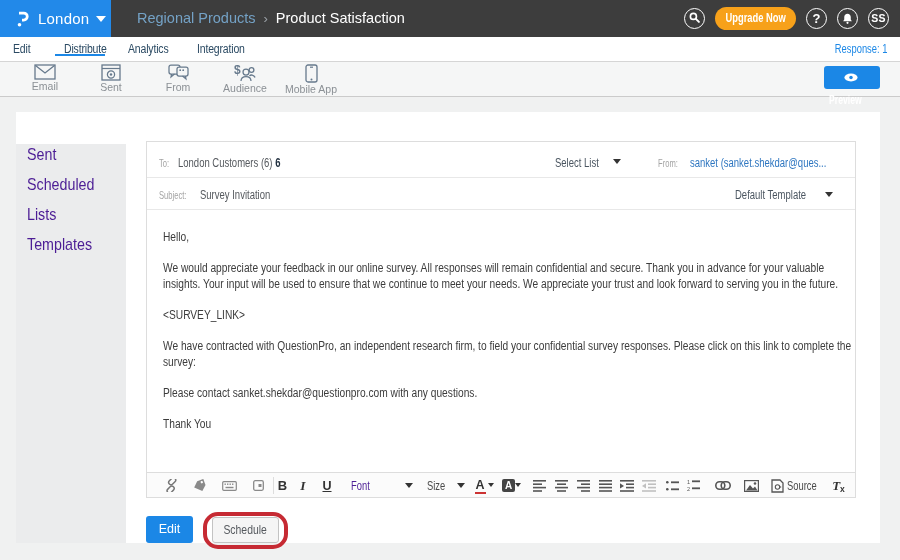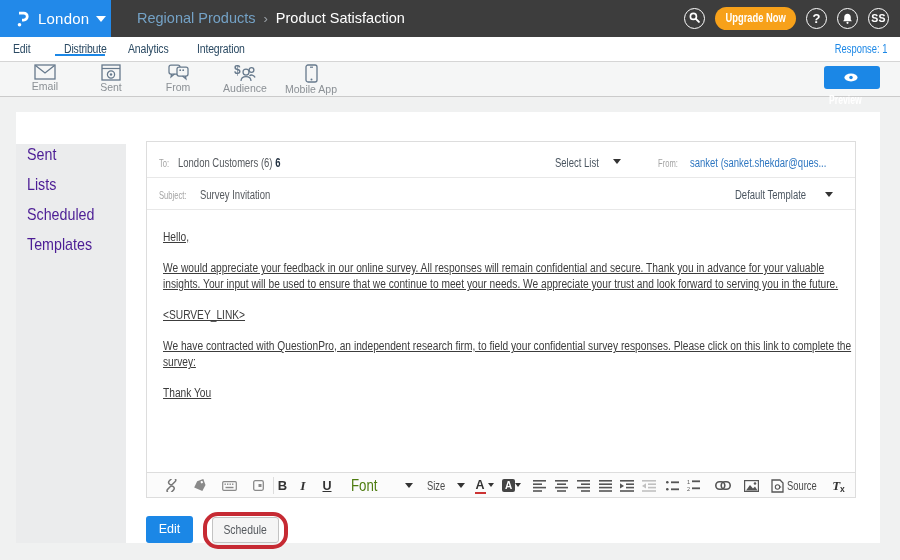--- a/index.html
+++ b/index.html
@@ -45,21 +45,21 @@
 .bl { white-space:nowrap; transform:scaleX(.85); transform-origin:0 50%; }
 
 #panel { position:absolute; left:130px; top:29px; width:710px; height:357px; border:1px solid #ddd; background:#fff; }
 .prow { position:relative; border-bottom:1px solid #e8e8e8; font-size:12.5px; color:#55595e; }
 .plabel { color:#a3a3a3; font-size:11.5px; }
 #torow { height:36px; line-height:43px; }
 #subjrow { height:32px; line-height:35px; }
 .dd { color:#4a5560; }
 .dcaret { display:inline-block; width:0; height:0; border-left:4.5px solid transparent; border-right:4.5px solid transparent; border-top:5.5px solid #333; vertical-align:1px; }
 #frm { color:#2e76c0; }
-#body { position:absolute; left:0; top:69px; width:708px; height:263px; padding:18px 16px 0 16px; font-size:12px; color:#3c3c3c; line-height:16px;text-decoration:underline; }
+#body { position:absolute; left:0; top:69px; width:708px; height:263px; padding:18px 16px 0 16px; font-size:12px; color:#3c3c3c; line-height:16px; }
 #body .para { margin:0 0 15px 0; }
 #etoolbar { position:absolute; left:0; bottom:0; width:708px; height:25px; background:#fbfbfb; border-top:1px solid #ddd; }
 .ei { position:absolute; top:0; height:25px; display:flex; align-items:center; justify-content:center; }
 
 #sendbtn { position:absolute; left:130px; top:404px; width:47px; height:27px; background:#1b87e6; border-radius:3px; color:#fff; font-size:12.5px; font-weight:500; text-align:center; line-height:27px; }
 #redring { position:absolute; left:187px; top:400px; width:85px; height:37px; border:4px solid #c62a33; border-radius:15px; }
 #schedbtn { position:absolute; left:196px; top:405px; width:67px; height:26px; background:#f5f5f5; border:1px solid #c3c3c3; border-radius:3px; color:#55595e; font-size:13px; text-align:center; line-height:24px; }
 </style>
 </head>
 <body>
@@ -150,22 +150,22 @@
   <div id="previewbtn">
     <svg width="14" height="9" viewBox="0 0 16 10" style="vertical-align:-1px;margin-right:3px">
       <ellipse cx="8" cy="5" rx="7.5" ry="4.5" fill="#fff"></ellipse>
       <circle cx="8" cy="5" r="2" fill="#1b87e6"></circle>
     </svg><span style="display:inline-block;transform:scaleX(.72);transform-origin:0 50%;margin-left:-1px">Preview</span></div>
 </div>
 
 <div id="card">
   <div id="nav">
     <div><span class="sx84">Sent</span></div>
+    <div><span class="sx84">Scheduled</span></div>
     <div><span class="sx84">Lists</span></div>
-    <div><span class="sx84">Scheduled</span></div>
     <div><span class="sx84">Templates</span></div>
   </div>
 
   <div id="panel">
     <div class="prow" id="torow">
       <span class="plabel csl" style="position:absolute;left:12px">To:</span>
       <span class="cs" style="position:absolute;left:31px">London Customers (6) <b style="color:#1f2d3d">6</b></span>
       <span class="dd cs" style="position:absolute;left:408px">Select List</span>
       <span class="dcaret" style="position:absolute;left:466px;top:17px"></span>
       <span class="plabel csl" style="position:absolute;left:511px">From:</span>
@@ -186,20 +186,23 @@
           <div class="bl">insights. Your input will be used to ensure that we continue to meet your needs. We appreciate your trust and look forward to serving you in the future.</div>
         </div>
       <div class="para">
           <div class="bl">&lt;SURVEY_LINK&gt;</div>
         </div>
       <div class="para">
           <div class="bl">We have contracted with QuestionPro, an independent research firm, to field your confidential survey responses. Please click on this link to complete the</div>
           <div class="bl">survey:</div>
         </div>
       <div class="para">
+          <div class="bl">Please contact sanket.shekdar@questionpro.com with any questions.</div>
+        </div>
+      <div class="para">
           <div class="bl">Thank You</div>
         </div>
     </div>
     <div id="etoolbar">
 
       <div class="ei" style="left:17px;width:14px">
         <svg width="13" height="13" viewBox="0 0 14 14">
           <rect x="5.2" y="-1.8" width="5" height="8.5" rx="2.5" fill="none" stroke="#777" stroke-width="1.6" transform="rotate(45 7.7 2.5)"></rect>
           <rect x="3.6" y="7.2" width="5" height="8.5" rx="2.5" fill="none" stroke="#777" stroke-width="1.6" transform="rotate(45 6.1 11.4)"></rect>
         </svg>
@@ -226,21 +229,21 @@
       <div class="ei" style="left:105px;width:12px">
         <svg width="11" height="11" viewBox="0 0 11 11">
           <rect x=".7" y=".7" width="9.6" height="9.6" rx="1.5" fill="none" stroke="#8a8a8a" stroke-width="1.3"></rect>
           <rect x="5.5" y="4" width="3" height="3" fill="#8a8a8a"></rect>
         </svg>
       </div>
       <div style="position:absolute;left:126px;top:4px;width:1px;height:17px;background:#ddd"></div>
       <div class="ei" style="left:129px;width:13px;font-size:13px;font-weight:bold;color:#333">B</div>
       <div class="ei" style="left:151px;width:10px;font-size:13.5px;font-style:italic;font-weight:bold;color:#333;font-family:'Liberation Serif',serif">I</div>
       <div class="ei" style="left:174px;width:12px;font-size:12.5px;font-weight:bold;color:#333;text-decoration:underline">U</div>
-      <div class="ei" style="left:204px;font-size:17px;color:#4d7c0f">
+      <div class="ei" style="left:204px;font-size:12px;color:#4c1d95">
           <span class="sx78">Font</span>
         </div>
       <span class="dcaret" style="position:absolute;left:258px;top:10px;border-left-width:4px;border-right-width:4px;border-top-width:5px"></span>
       <div class="ei" style="left:280px;font-size:12px;color:#4a4a4a">
           <span class="sx78">Size</span>
         </div>
       <span class="dcaret" style="position:absolute;left:310px;top:10px;border-left-width:4px;border-right-width:4px;border-top-width:5px"></span>
 
       <div class="ei" style="left:327px;width:12px;font-size:12.5px;font-weight:bold;color:#333;flex-direction:column">
           <span style="line-height:11px;margin-top:3px">A</span>

